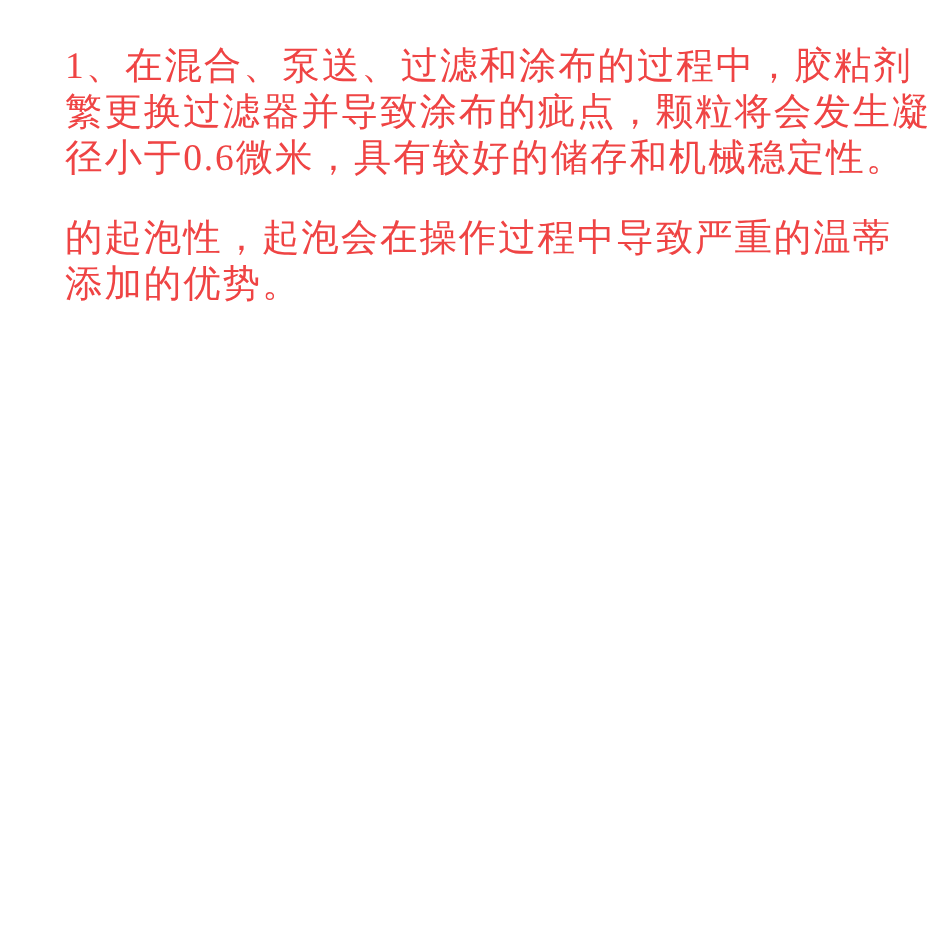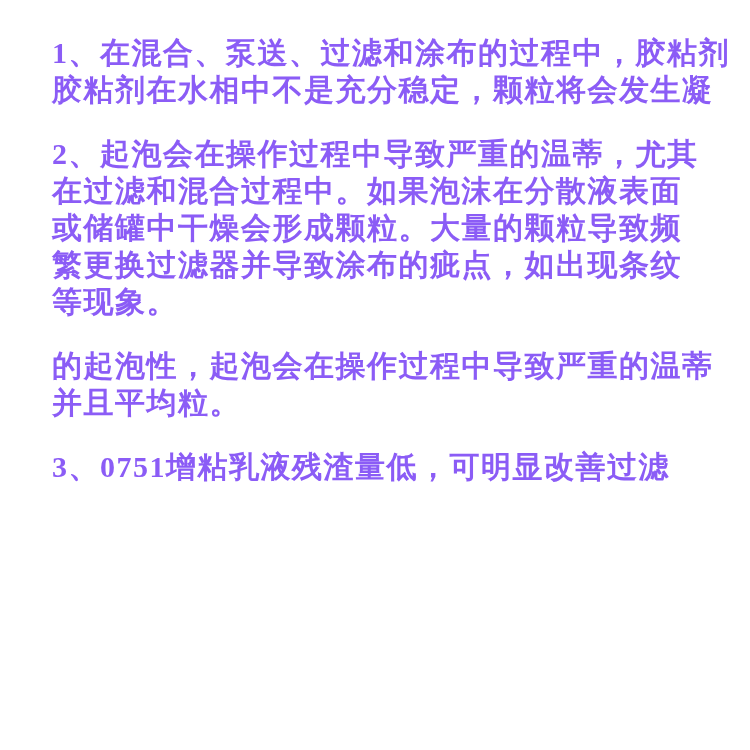--- a/index.html
+++ b/index.html
@@ -17,45 +17,38 @@
     padding: 34px 26px 10px 52px;
     font-family: "Liberation Serif", "DejaVu Serif", serif;
   }
   .paragraph {
     margin: 0 0 27px 0;
   }
   .text-line {
     font-size: 30px;
     line-height: 37px;
     letter-spacing: 1.5px;
-    color: #8b5cf6;
+    color: #ef4444;
     white-space: nowrap;
-    font-weight: 700;
+    font-weight: 400;
   }
 </style>
 </head>
 <body>
 
 <div class="page">
 
   <div class="paragraph">
     <div class="text-line">1、在混合、泵送、过滤和涂布的过程中，胶粘剂</div>
-    <div class="text-line">胶粘剂在水相中不是充分稳定，颗粒将会发生凝</div>
+    <div class="text-line">繁更换过滤器并导致涂布的疵点，颗粒将会发生凝</div>
+    <div class="text-line">径小于0.6微米，具有较好的储存和机械稳定性。</div>
+  </div>
+
+
+  <div class="paragraph">
+    <div class="text-line">的起泡性，起泡会在操作过程中导致严重的温蒂</div>
+    <div class="text-line">添加的优势。</div>
   </div>
 
   <div class="paragraph">
-    <div class="text-line">2、起泡会在操作过程中导致严重的温蒂，尤其</div>
-    <div class="text-line">在过滤和混合过程中。如果泡沫在分散液表面</div>
-    <div class="text-line">或储罐中干燥会形成颗粒。大量的颗粒导致频</div>
-    <div class="text-line">繁更换过滤器并导致涂布的疵点，如出现条纹</div>
-    <div class="text-line">等现象。</div>
-  </div>
-
-  <div class="paragraph">
-    <div class="text-line">的起泡性，起泡会在操作过程中导致严重的温蒂</div>
-    <div class="text-line">并且平均粒。</div>
-  </div>
-
-  <div class="paragraph">
-    <div class="text-line">3、0751增粘乳液残渣量低，可明显改善过滤</div>
   </div>
 
 </div>
 
 </body></html>

